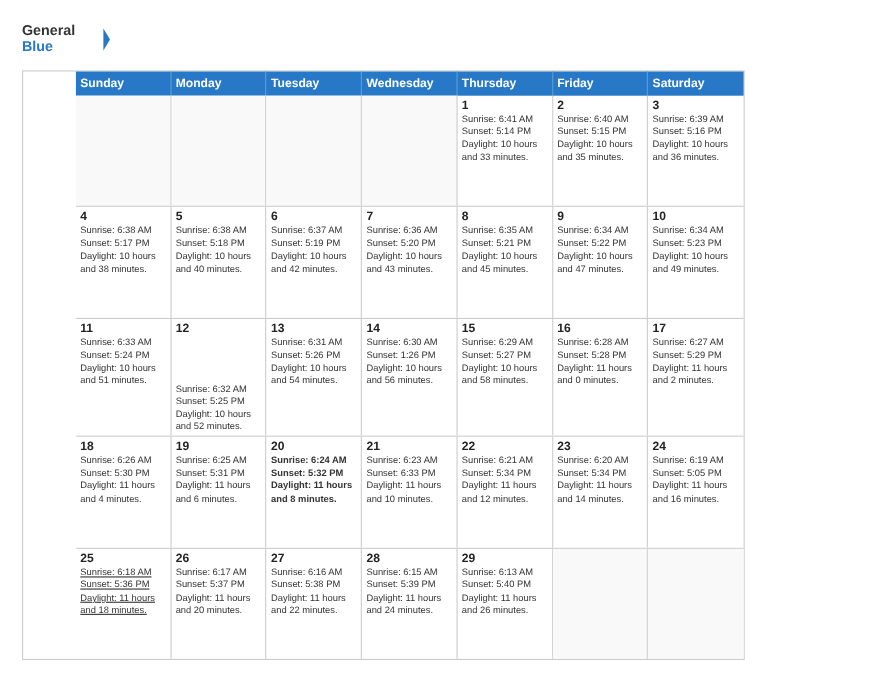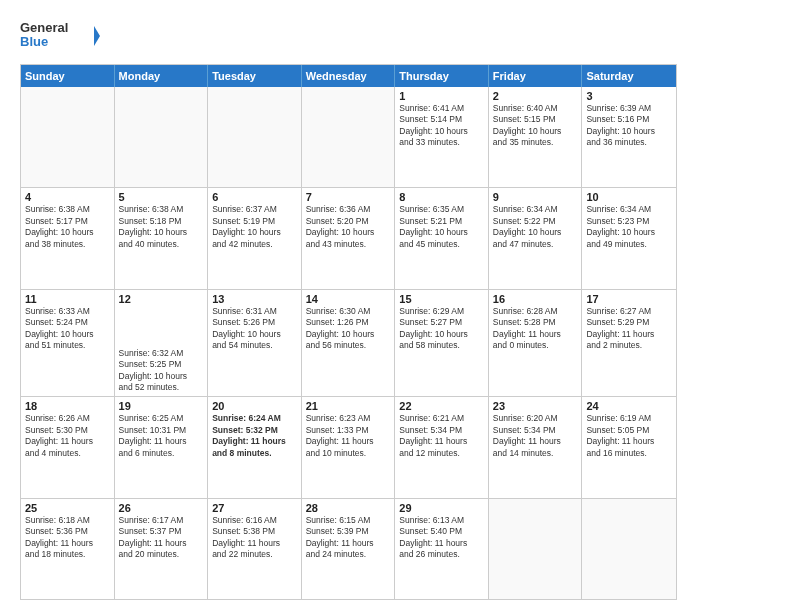--- a/index.html
+++ b/index.html
@@ -39,20 +39,21 @@
     }
     .location {
       font-size: 14px;
       color: #444;
     }
     .calendar {
       flex: 1;
       display: flex;
       flex-direction: column;
       border: 1px solid #ccc;
+      padding-left: 48px;
     }
     .cal-header {
       display: grid;
       grid-template-columns: repeat(7, 1fr);
       background: #2878c8;
     }
     .cal-header-cell {
       color: #fff;
       font-size: 11px;
       font-weight: bold;
@@ -258,35 +259,35 @@
           <div class="cal-cell">
             <span class="day-num">18</span>
             <div class="cell-info" style="white-space: pre-line;">Sunrise: 6:26 AM
 Sunset: 5:30 PM
 Daylight: 11 hours
 and 4 minutes.</div>
           </div>
           <div class="cal-cell">
             <span class="day-num">19</span>
             <div class="cell-info" style="white-space: pre-line;">Sunrise: 6:25 AM
-Sunset: 10:31 PM
+Sunset: 5:31 PM
 Daylight: 11 hours
 and 6 minutes.</div>
           </div>
           <div class="cal-cell">
             <span class="day-num">20</span>
             <div class="cell-info" style="white-space: pre-line; font-weight: bold;">Sunrise: 6:24 AM
 Sunset: 5:32 PM
 Daylight: 11 hours
 and 8 minutes.</div>
           </div>
           <div class="cal-cell">
             <span class="day-num">21</span>
             <div class="cell-info" style="white-space: pre-line;">Sunrise: 6:23 AM
-Sunset: 1:33 PM
+Sunset: 6:33 PM
 Daylight: 11 hours
 and 10 minutes.</div>
           </div>
           <div class="cal-cell">
             <span class="day-num">22</span>
             <div class="cell-info" style="white-space: pre-line;">Sunrise: 6:21 AM
 Sunset: 5:34 PM
 Daylight: 11 hours
 and 12 minutes.</div>
           </div>
@@ -301,21 +302,21 @@
             <span class="day-num">24</span>
             <div class="cell-info" style="white-space: pre-line;">Sunrise: 6:19 AM
 Sunset: 5:05 PM
 Daylight: 11 hours
 and 16 minutes.</div>
           </div>
         </div>
         <div class="cal-row">
           <div class="cal-cell">
             <span class="day-num">25</span>
-            <div class="cell-info" style="white-space: pre-line;">Sunrise: 6:18 AM
+            <div class="cell-info" style="white-space: pre-line; text-decoration: underline;">Sunrise: 6:18 AM
 Sunset: 5:36 PM
 Daylight: 11 hours
 and 18 minutes.</div>
           </div>
           <div class="cal-cell">
             <span class="day-num">26</span>
             <div class="cell-info" style="white-space: pre-line;">Sunrise: 6:17 AM
 Sunset: 5:37 PM
 Daylight: 11 hours
 and 20 minutes.</div>

